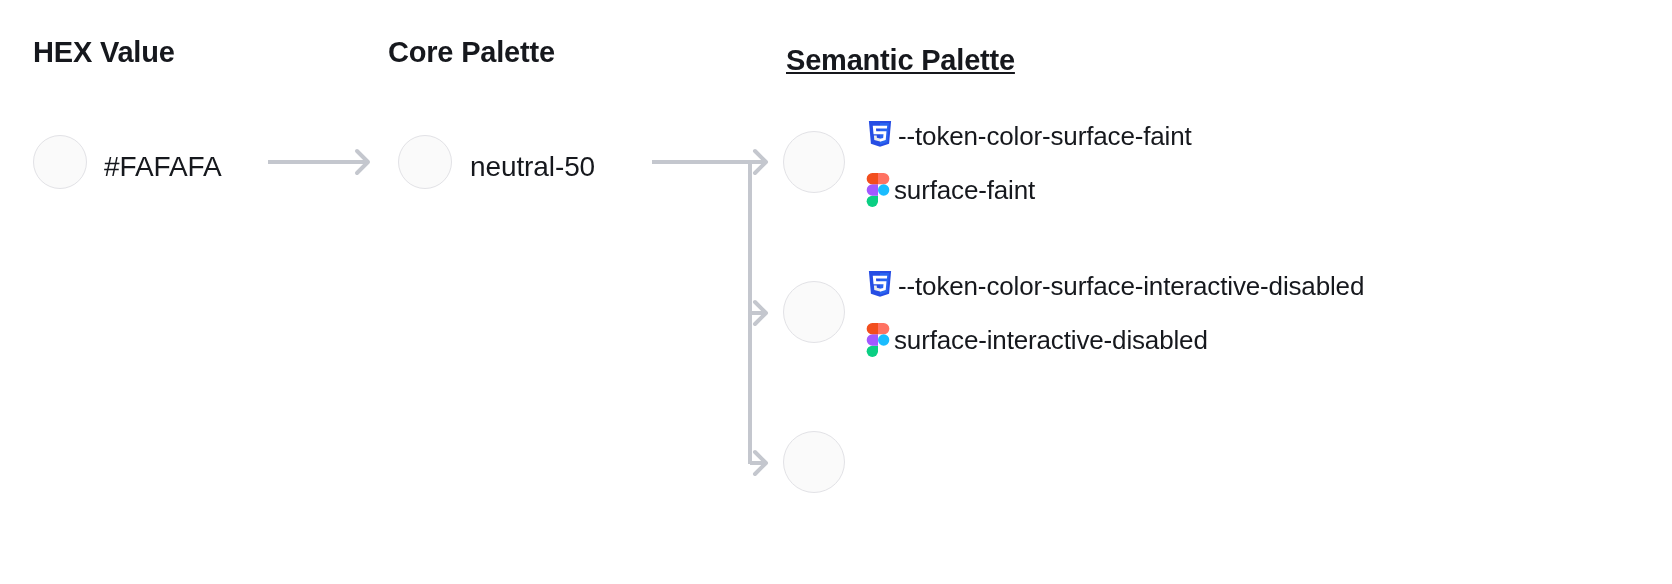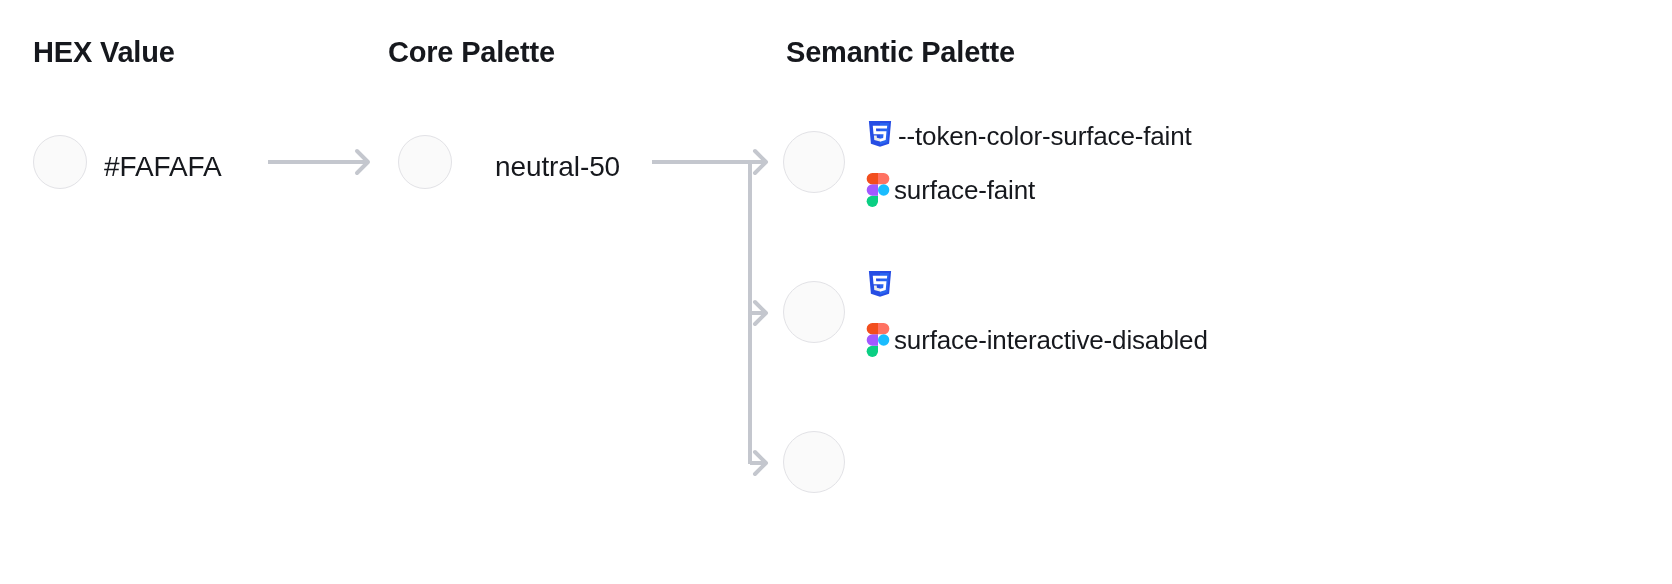--- a/index.html
+++ b/index.html
@@ -25,21 +25,21 @@
   .col-heading {
     position: absolute;
     font-size: 29px;
     font-weight: 700;
     color: #16181d;
     letter-spacing: -0.2px;
     white-space: nowrap;
   }
   #heading-hex      { left: 33px;  top: 36px; }
   #heading-core     { left: 388px; top: 36px; }
-  #heading-semantic { left: 786px; top: 36px; }
+  #heading-semantic { left: 786px; top: 44px; text-decoration: underline; }
 
   
   .swatch {
     position: absolute;
     border-radius: 50%;
     background: #fafafa;
     border: 1.6px solid #e2e2e6;
   }
   .swatch.small { width: 54px; height: 54px; }
   .swatch.large { width: 62px; height: 62px; }
@@ -54,21 +54,21 @@
   
   .value-label {
     position: absolute;
     font-size: 28px;
     font-weight: 400;
     color: #16181d;
     white-space: nowrap;
     letter-spacing: -0.1px;
   }
   #label-hex  { left: 104px; top: 151px; }
-  #label-core { left: 470px; top: 151px; margin-left: 25px; }
+  #label-core { left: 470px; top: 151px; }
 
   
   .connectors {
     position: absolute;
     left: 0; top: 0;
     width: 1672px;
     height: 584px;
     pointer-events: none;
   }
 
@@ -180,20 +180,21 @@
   <div class="sem-row" id="sem-row-1">
     <div class="token-line">
       <svg class="icon" viewBox="0 0 24 27">
         <path d="M2 0 h20 l-1.82 20.4 L12 23.2 L3.82 20.4 Z" fill="#264DE4"></path>
         <path d="M12 1.9 v19.5 l6.6 -2.26 L20.15 1.9 Z" fill="#2965F1"></path>
         <path d="M12 9.3 H8.6 l-0.24 -2.6 H12 V4.2 H5.5 l0.06 0.7 0.63 7 H12 Z" fill="#FFFFFF"></path>
         <path d="M12 15.85 l-0.02 0.01 -2.78 -0.75 -0.18 -2 H6.5 l0.35 3.94 5.13 1.43 0.02 -0.01 Z" fill="#EBEBEB"></path>
         <path d="M11.99 9.3 v2.6 h3.16 l-0.3 3.32 -2.86 0.77 v2.62 l5.14 -1.42 0.04 -0.42 0.59 -6.6 0.06 -0.68 0.04 -0.19 Z" fill="#FFFFFF"></path>
         <path d="M11.99 4.2 v2.5 h6.26 l0.05 -0.58 0.12 -1.22 0.06 -0.7 Z" fill="#FFFFFF"></path>
       </svg>
+      <span class="token-text">--token-color-surface-interactive-disabled</span>
     </div>
     <div class="token-line">
       <svg class="icon figma" viewBox="0 0 24 36">
         <path d="M6 36a6 6 0 0 0 6-6v-6H6a6 6 0 0 0 0 12z" fill="#0ACF83"></path>
         <path d="M0 18a6 6 0 0 1 6-6h6v12H6a6 6 0 0 1-6-6z" fill="#A259FF"></path>
         <path d="M0 6a6 6 0 0 1 6-6h6v12H6a6 6 0 0 1-6-6z" fill="#F24E1E"></path>
         <path d="M12 0h6a6 6 0 0 1 0 12h-6V0z" fill="#FF7262"></path>
         <path d="M24 18a6 6 0 1 1-12 0 6 6 0 0 1 12 0z" fill="#1ABCFE"></path>
       </svg>
       <span class="token-text">surface-interactive-disabled</span>

